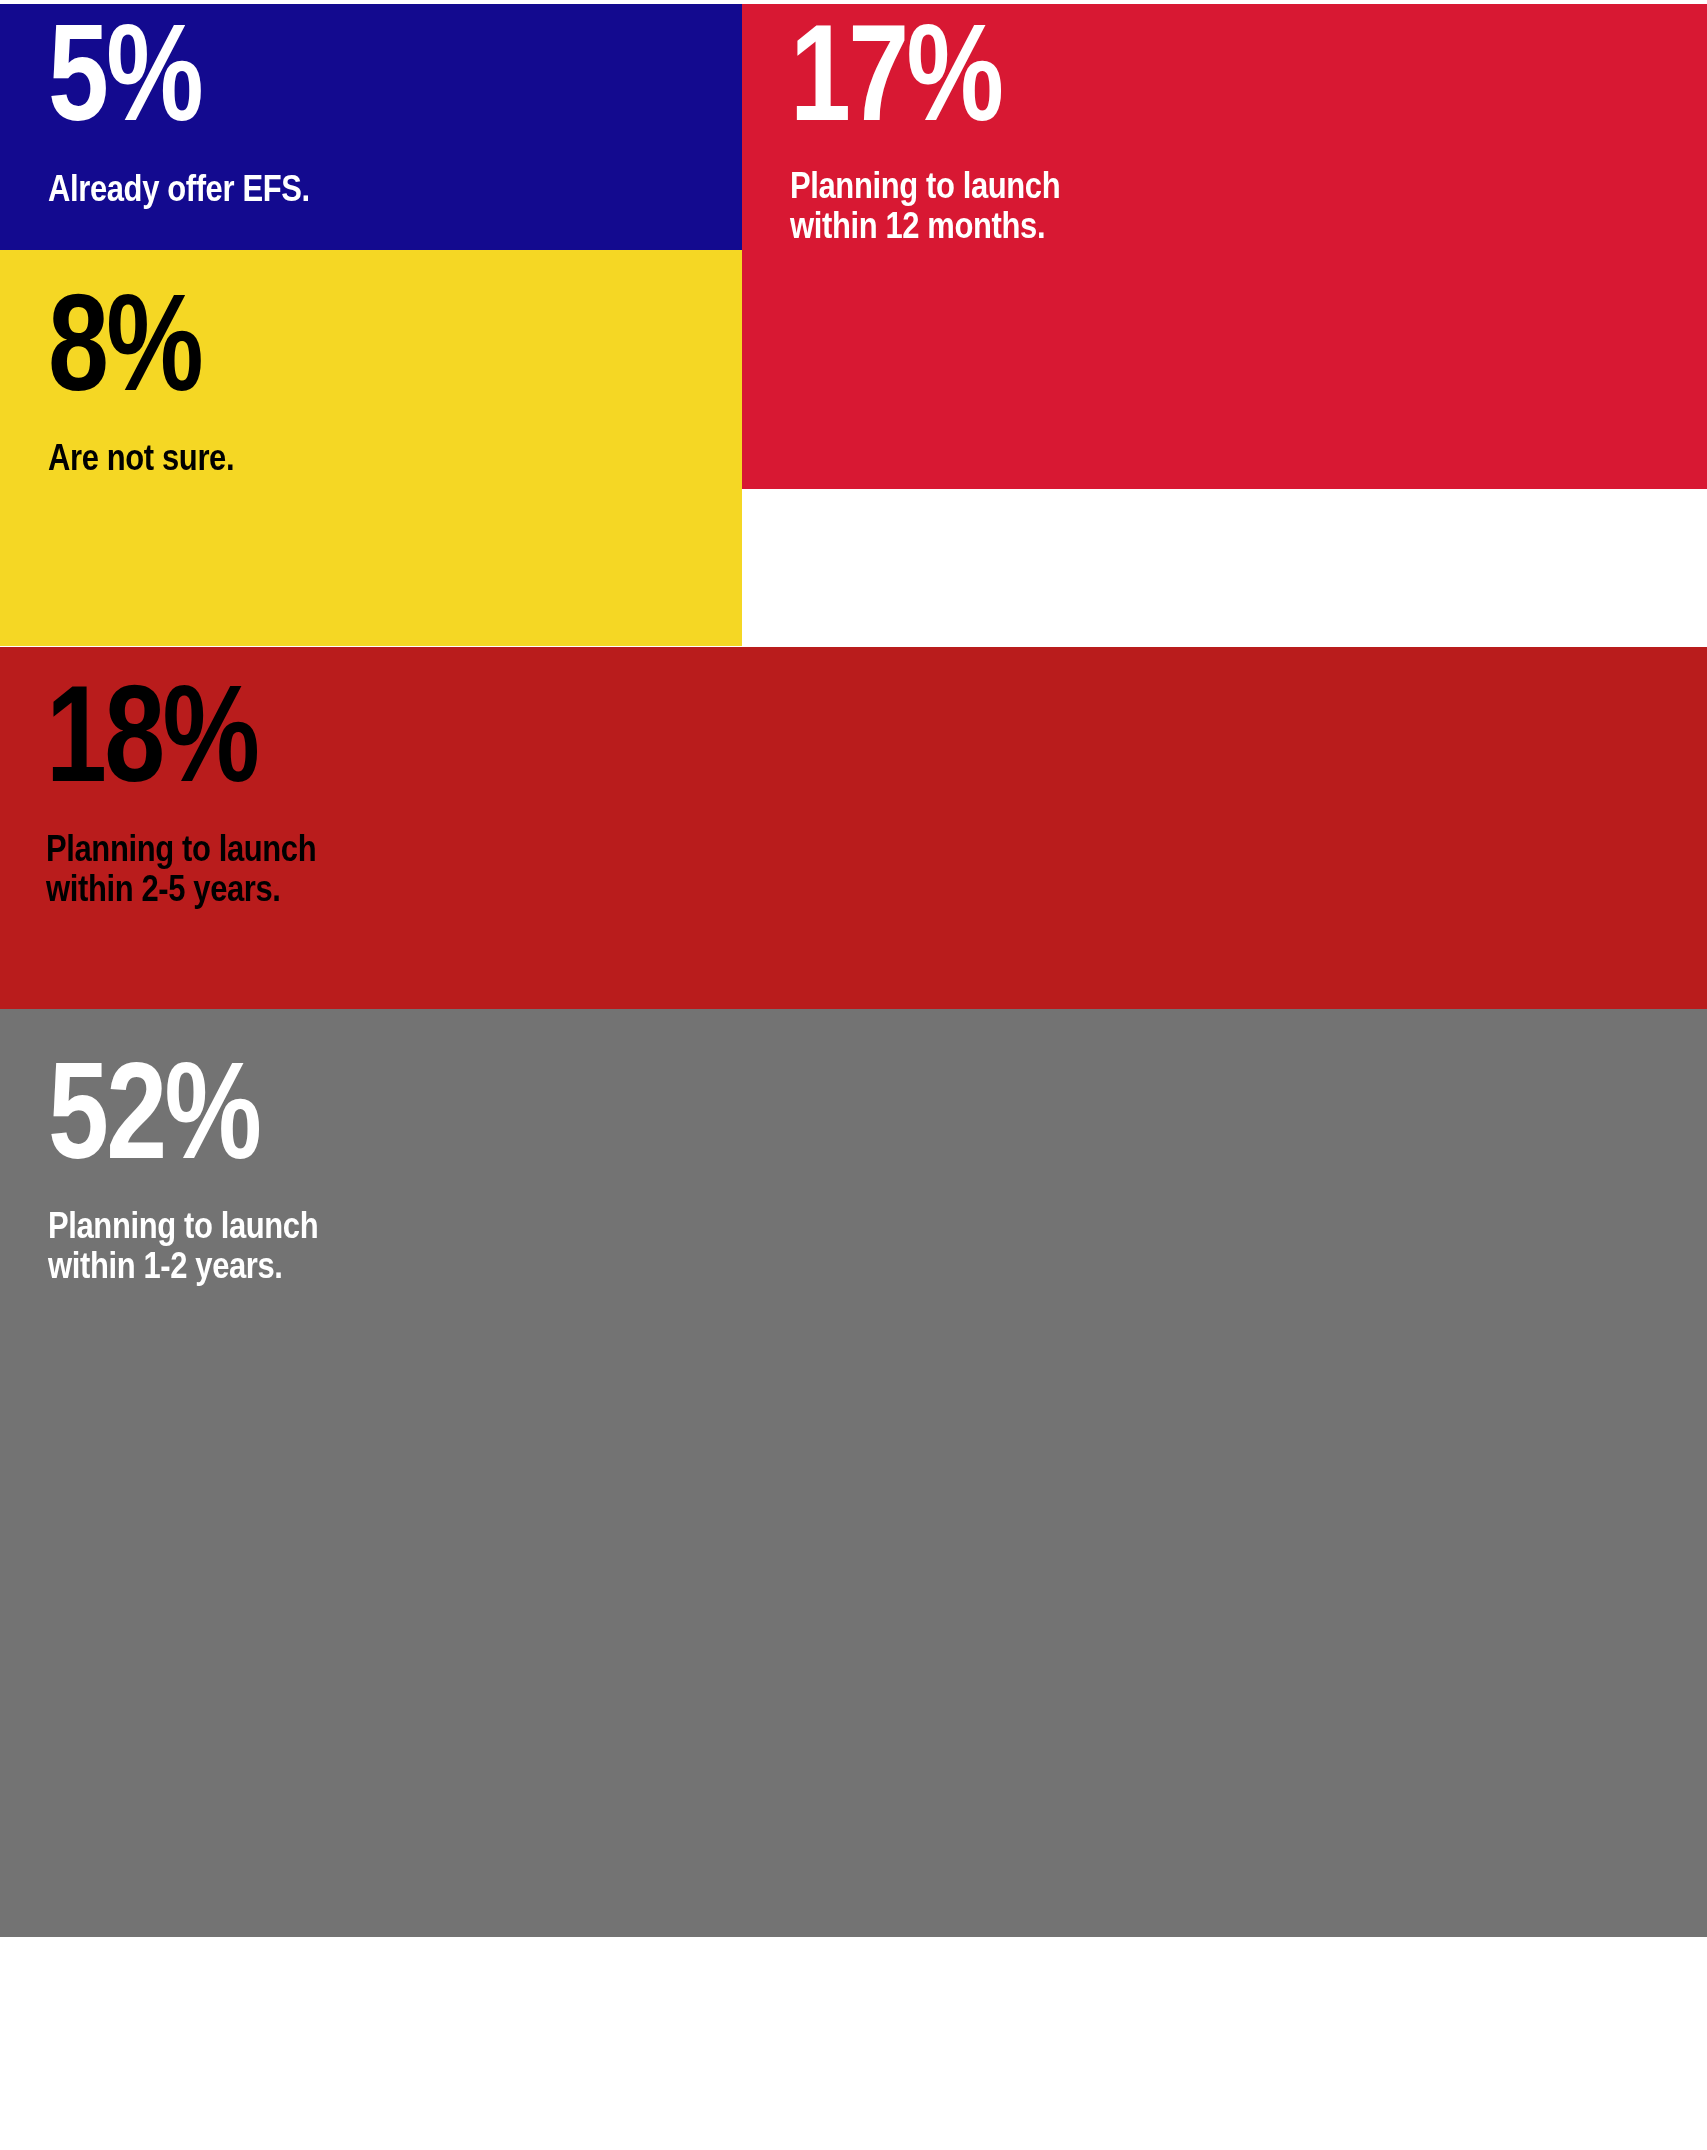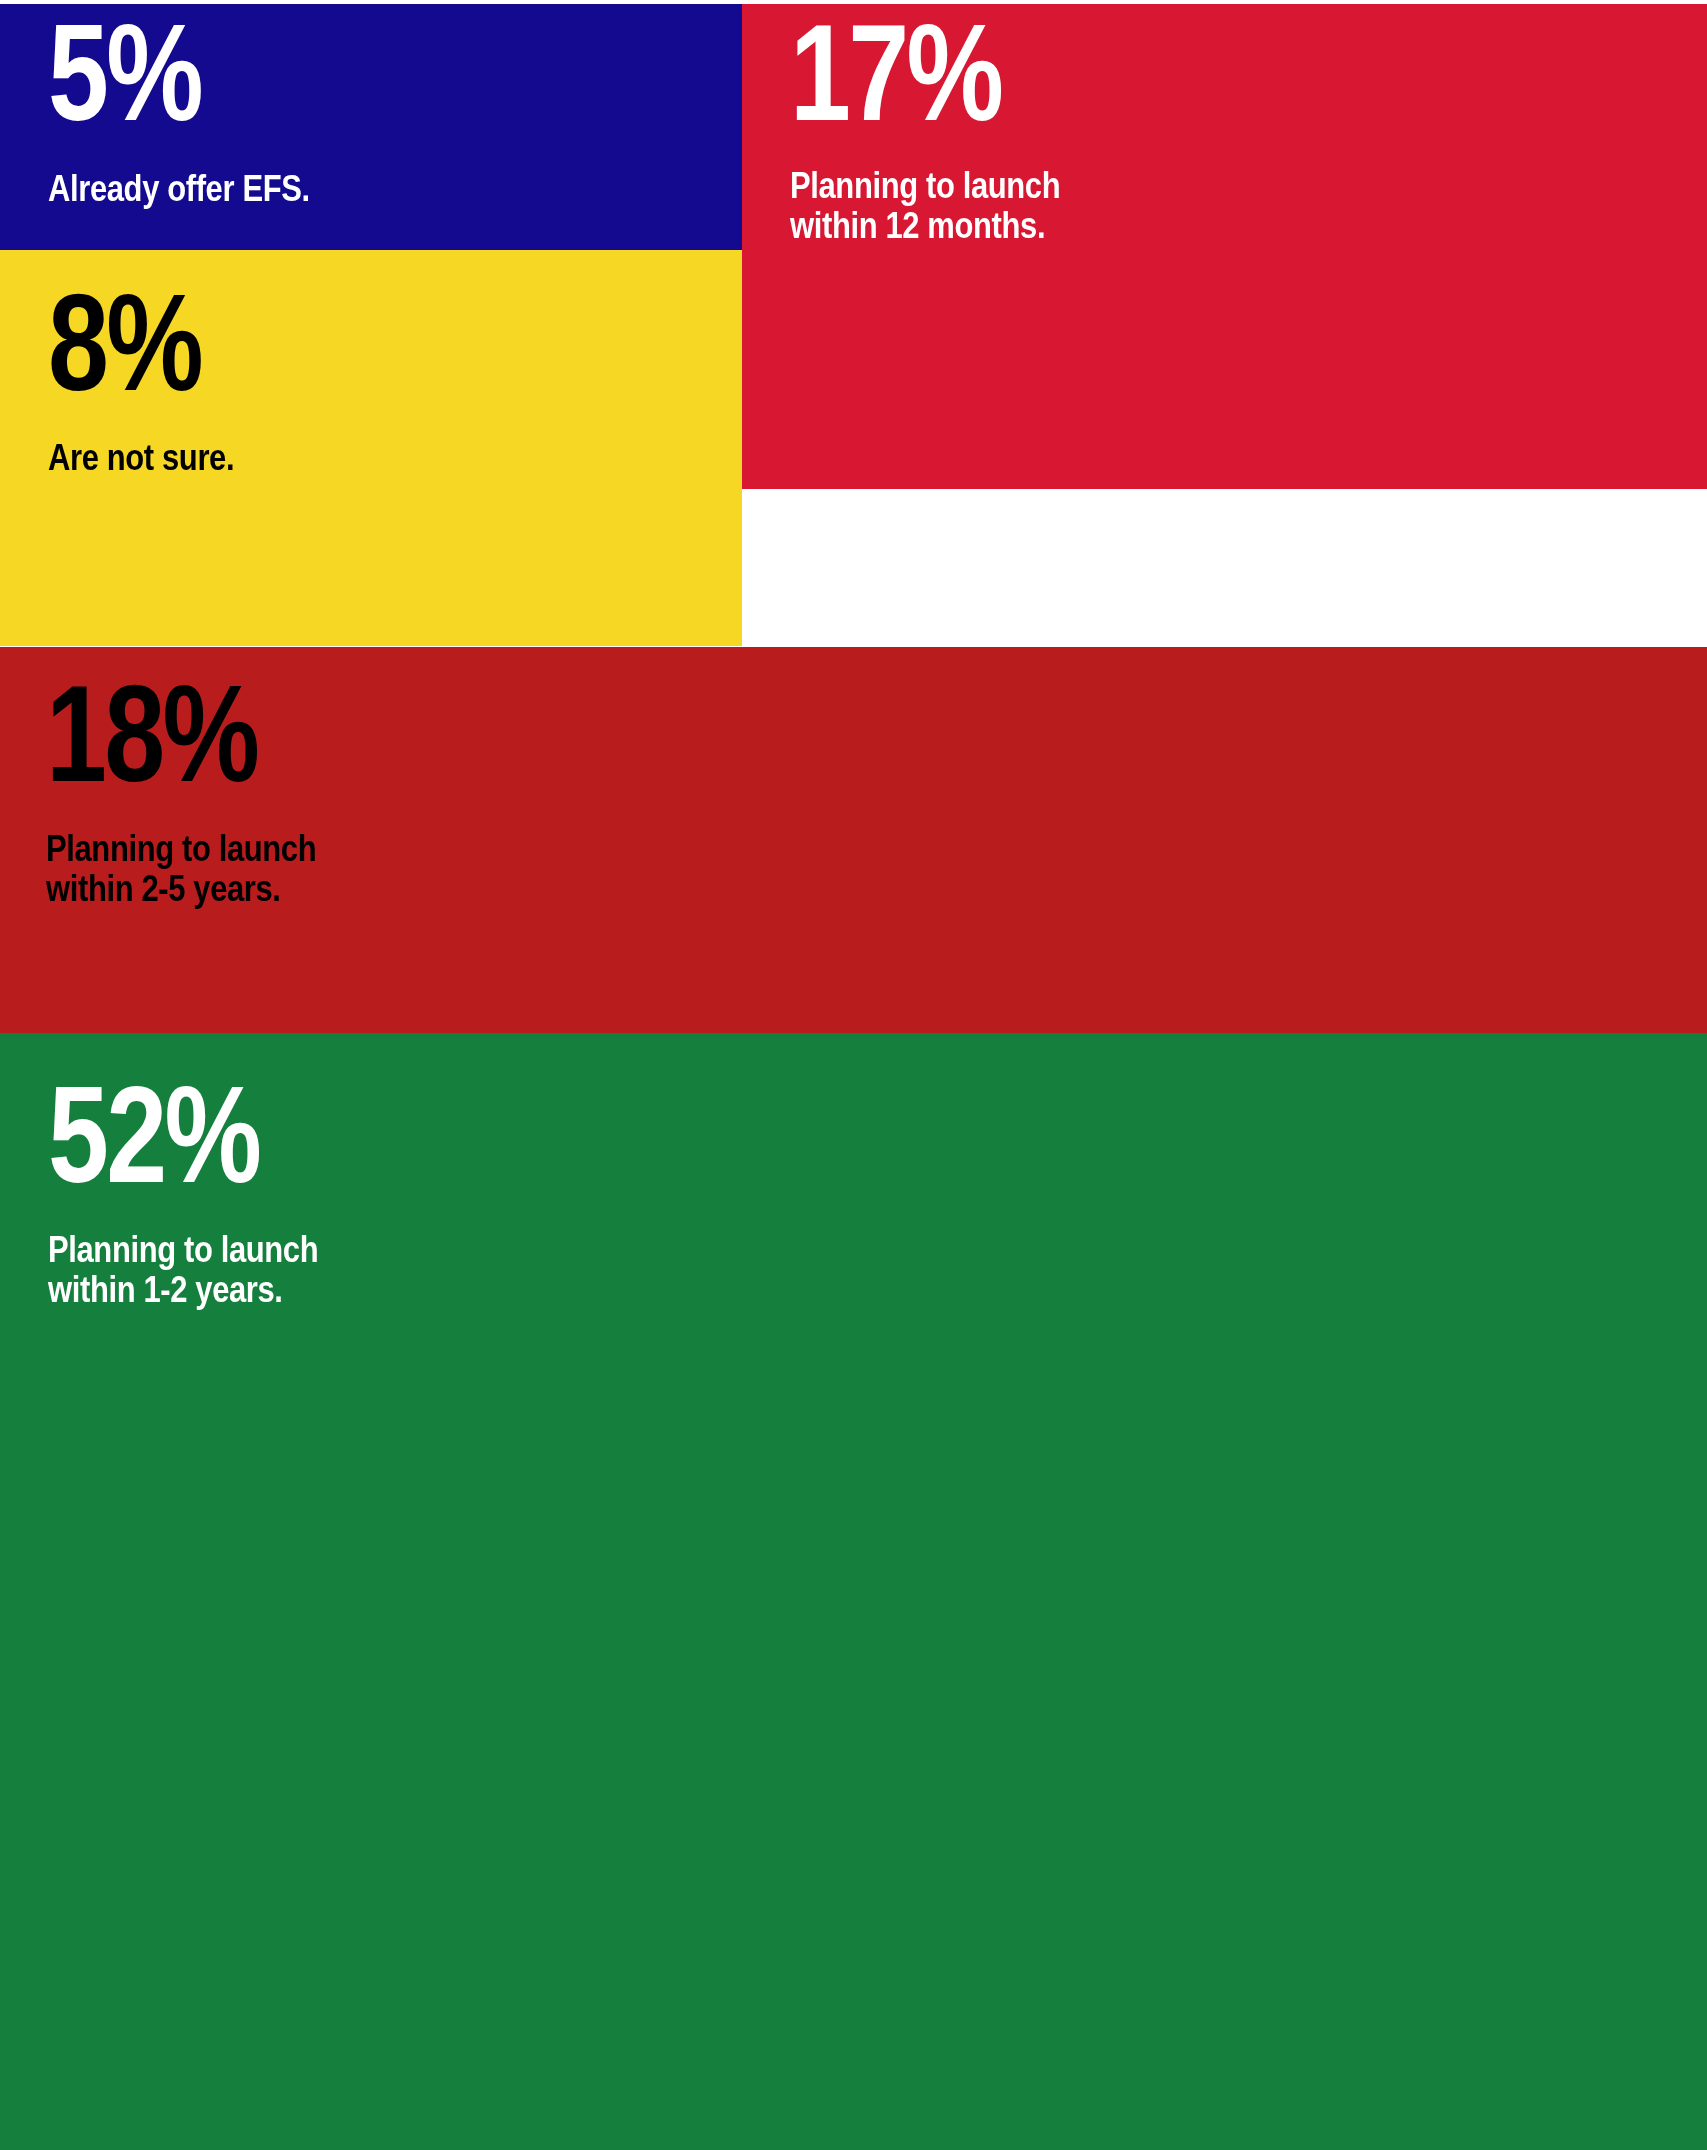--- a/index.html
+++ b/index.html
@@ -95,24 +95,24 @@
     height: 386px;
     background: #b91c1c;
     color: #000000;
   }
   #panel-within-2-5-years .stat-number { position: absolute; left: 46px; top: 31px; }
   #panel-within-2-5-years .stat-label  { position: absolute; left: 46px; top: 182px; }
 
   
   #panel-within-1-2-years {
     left: 0px;
-    top: 1033px;
+    top: 1009px;
     width: 1708px;
-    height: 1118px;
-    background: #15803d;
+    height: 928px;
+    background: #737373;
     color: #ffffff;
   }
   #panel-within-1-2-years .stat-number { position: absolute; left: 48px; top: 46px; }
   #panel-within-1-2-years .stat-label  { position: absolute; left: 48px; top: 197px; }
 </style>
 </head>
 <body>
 
 <div id="infographic">
 

